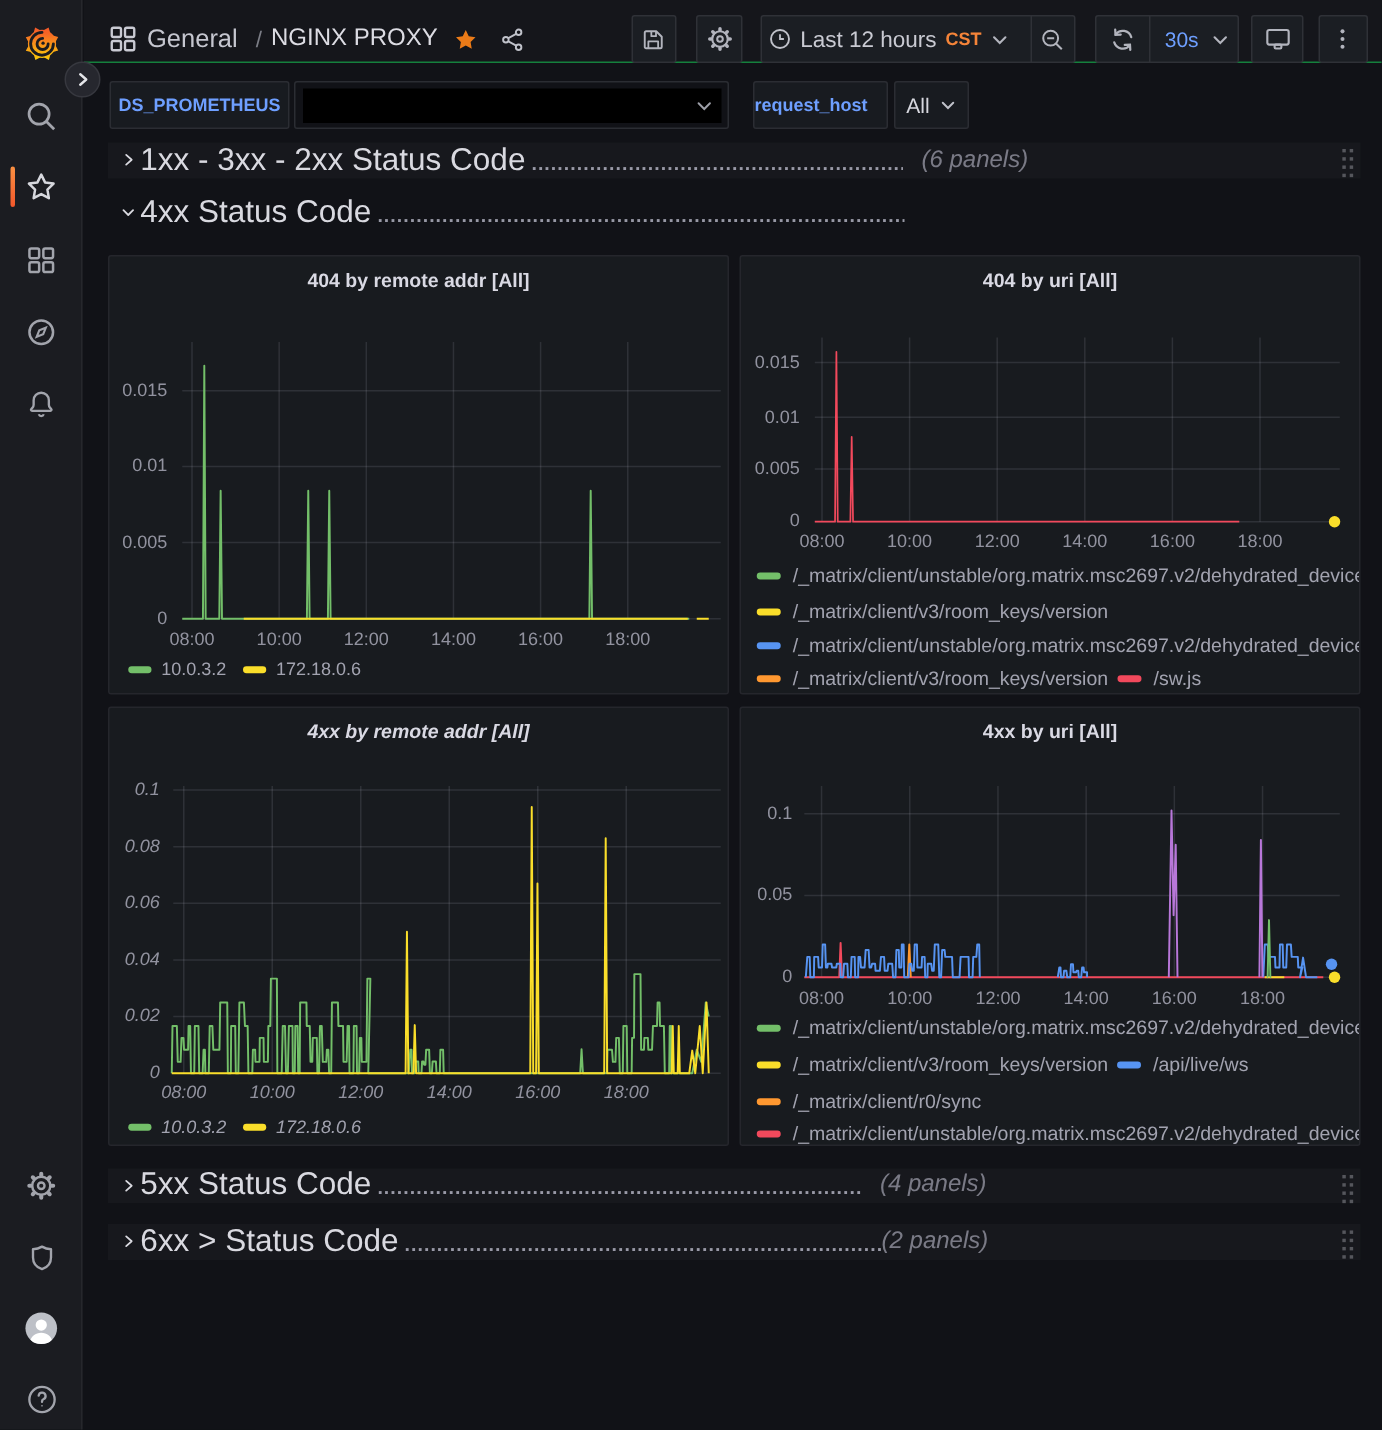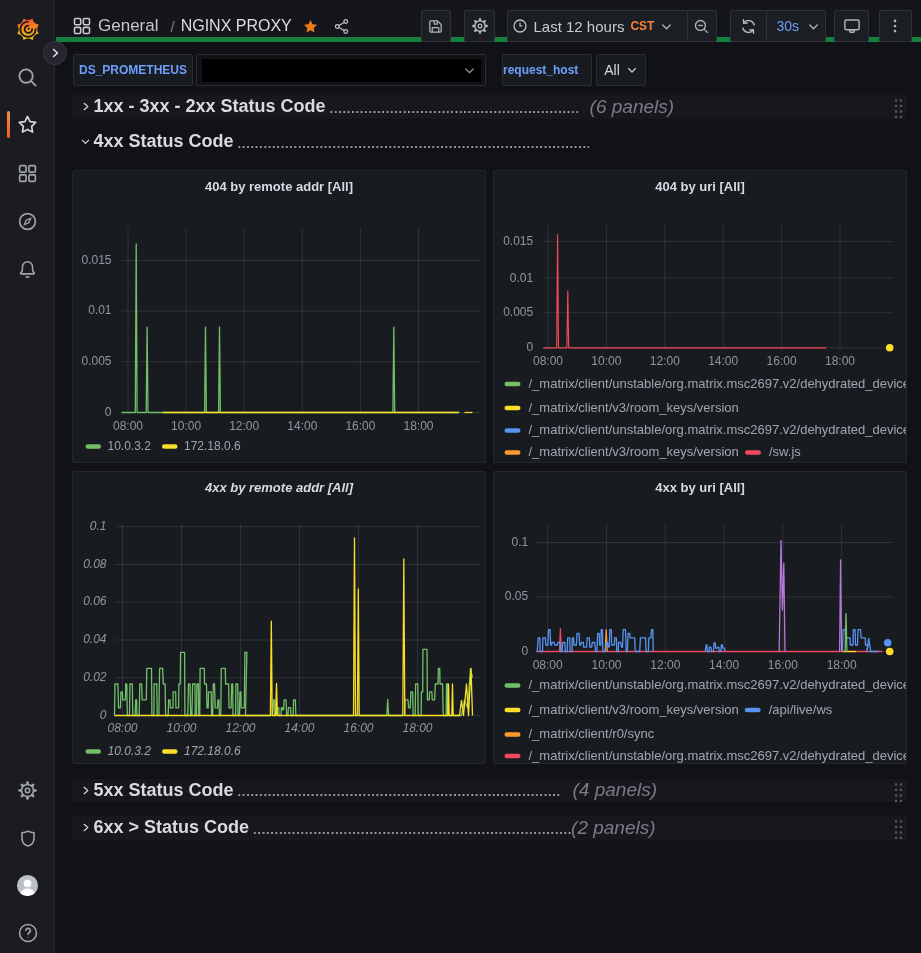--- a/index.html
+++ b/index.html
@@ -1,26 +1,26 @@
 <!DOCTYPE html>
 <html><head>
 <meta charset="utf-8">
 <style>
   * { margin:0; padding:0; box-sizing:border-box; }
   html,body { width:921px; height:953px; background:#111217; font-family:"Liberation Sans", sans-serif; overflow:hidden; }
   #sidebar { position:absolute; left:0; top:0; width:55px; height:953px; background:#1b1c21; border-right:1px solid #26272c; z-index:5; }
   .sideicon { position:absolute; left:0; width:55px; display:flex; justify-content:center; color:#9d9fa8; }
-  #navbar { position:absolute; left:56px; top:0; width:865px; height:42px; background:#15161b; border-bottom:5px solid #15803d; }
+  #navbar { position:absolute; left:56px; top:0; width:865px; height:42px; background:#15161b; border-bottom:1px solid #15803d; }
   .tbtn { position:absolute; top:10px; height:32px; background:#1b1e23; border:1px solid #2f3137; border-radius:2px; display:flex; align-items:center; justify-content:center; color:#b2b4bd; }
   #varrow { position:absolute; left:56px; top:42px; width:865px; height:52px; background:#111217; }
   .vbox { position:absolute; top:12px; height:32px; border:1px solid #2b2d33; border-radius:2px; background:#181b20; display:flex; align-items:center; }
   .rowhdr { position:absolute; left:71.5px; width:835px; height:23.5px; display:flex; align-items:center; color:#d9d9e0; }
-  .rowhdr .ttl { font-size:18px; font-weight:bold; white-space:nowrap; }
+  .rowhdr .ttl { font-size:21px; font-weight:normal; white-space:nowrap; }
   .rowhdr .dots { overflow:hidden; white-space:nowrap; font-size:13px; font-weight:bold; color:rgba(204,204,220,0.72); letter-spacing:0.7px; margin-left:4px; height:18px; line-height:21px; }
-  .rowhdr .cnt { font-size:19px; font-style:italic; color:rgba(204,204,220,0.55); white-space:nowrap; }
+  .rowhdr .cnt { font-size:16px; font-style:italic; color:rgba(204,204,220,0.55); white-space:nowrap; }
   .panel { position:absolute; width:414px; height:293px; background:#181b1f; border:1px solid #25262c; border-radius:2px; }
   .dragh { position:absolute; color:#585a62; }
 </style>
 </head>
 <body>
 
 <div id="sidebar">
 
   <div class="sideicon" style="top:17px;">
     <svg width="24" height="24" viewBox="0 0 24 24">

